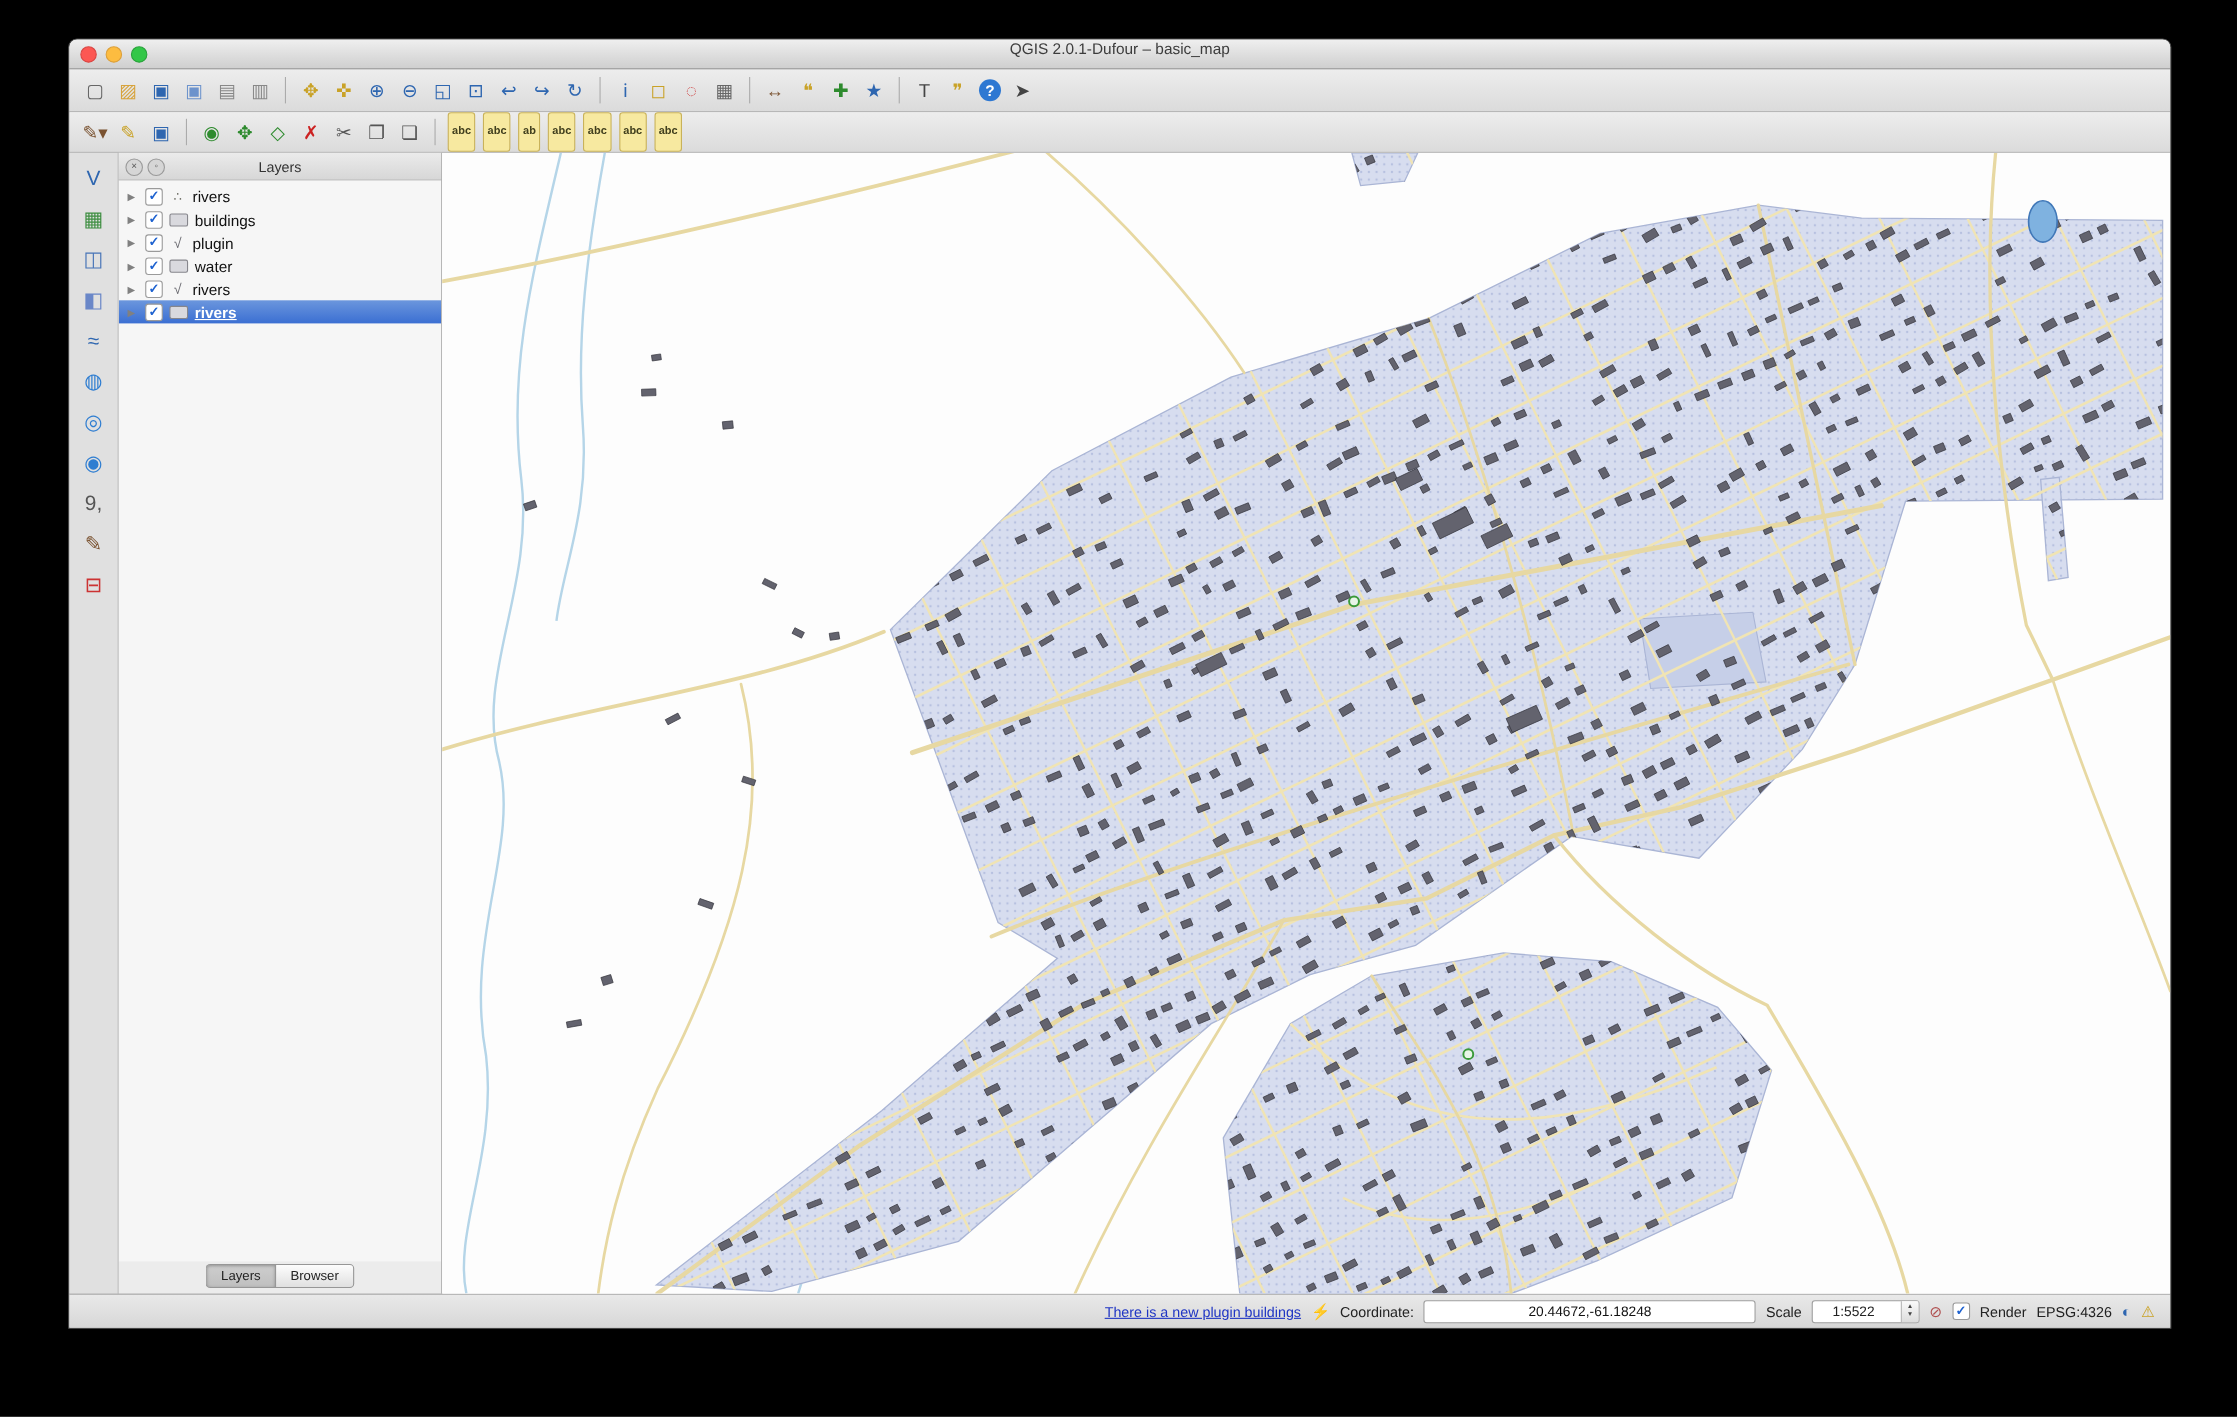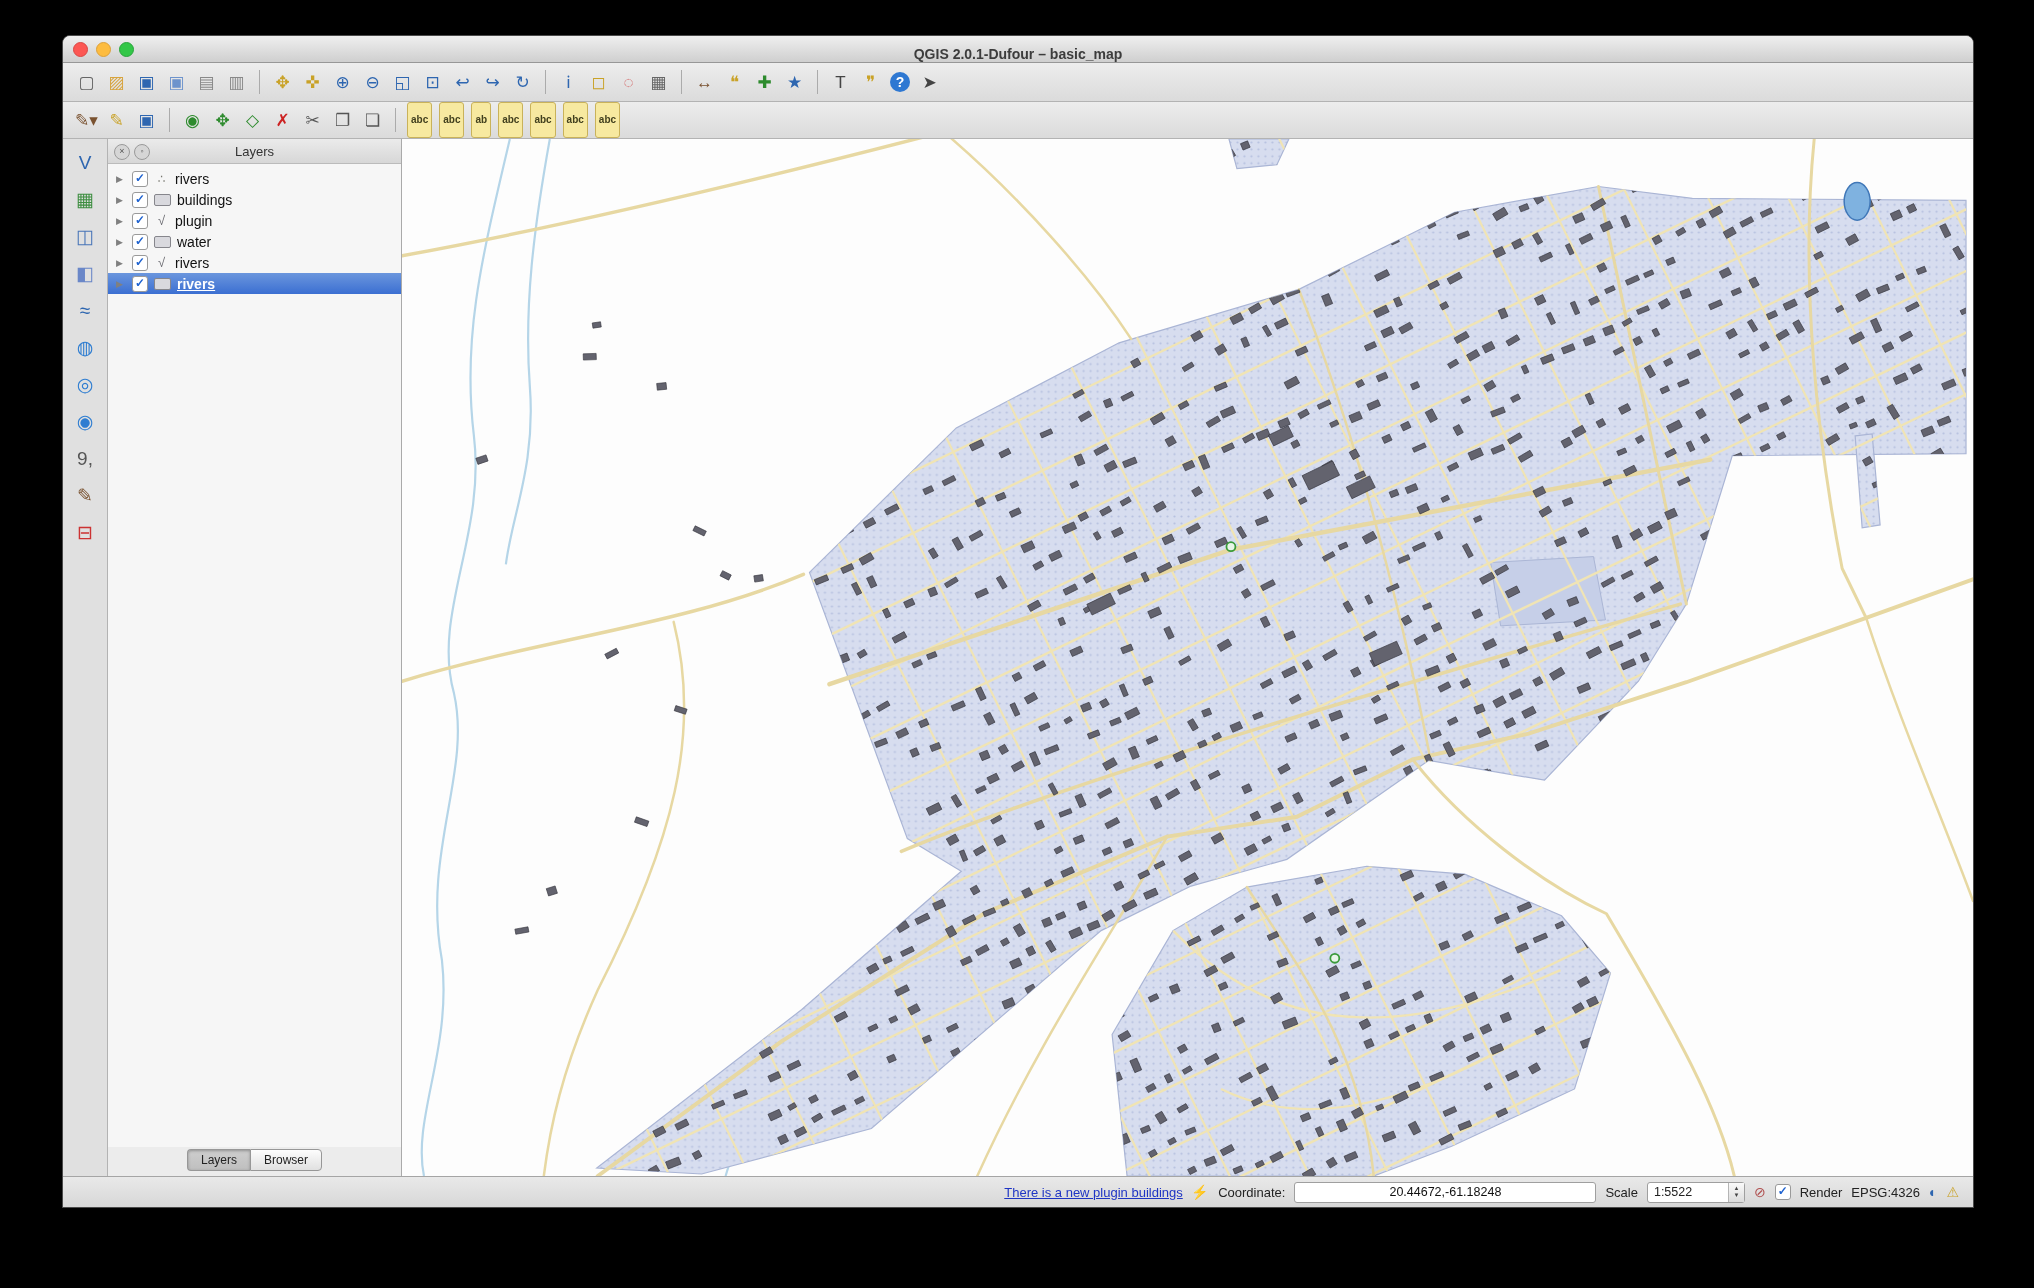--- a/index.html
+++ b/index.html
@@ -2,21 +2,21 @@
 <html><head>
 <meta charset="utf-8">
 <style>
   html,body{margin:0;padding:0;}
   body{width:2034px;height:1288px;background:#000;font-family:"Liberation Sans",sans-serif;position:relative;overflow:hidden;}
   .window{position:absolute;left:62px;top:35px;width:1910px;height:1171px;background:#e3e3e3;
           border-radius:8px 8px 0 0;border:1px solid #4a4a4a;box-shadow:0 25px 70px rgba(0,0,0,.7);
           display:flex;flex-direction:column;overflow:hidden;}
   
   .titlebar{height:26px;background:linear-gradient(#efefef,#cfcfcf);border-bottom:1px solid #979797;
-            position:relative;display:flex;align-items:flex-end;justify-content:center;flex:0 0 auto;font-weight:bold;}
+            position:relative;display:flex;align-items:flex-start;justify-content:center;flex:0 0 auto;}
   .traffic{position:absolute;left:10px;top:6px;display:flex;gap:8px;}
   .light{width:13px;height:13px;border-radius:50%;}
   .light.red{background:#fc5753;border:1px solid #d94744;}
   .light.yellow{background:#fdbc40;border:1px solid #dca03a;}
   .light.green{background:#33c748;border:1px solid #2aa33c;}
   .title{font-size:14px;color:#3c3c3c;}
   
   .toolbar{background:linear-gradient(#ededed,#dbdbdb);border-bottom:1px solid #b3b3b3;
            display:flex;align-items:center;padding:0 10px;gap:3px;flex:0 0 auto;}
   .toolbar.row1{height:38px;}
@@ -61,21 +61,21 @@
   
   .statusbar{height:30px;background:linear-gradient(#e9e9e9,#d7d7d7);border-top:1px solid #a5a5a5;
              display:flex;align-items:center;font-size:13px;color:#222;padding:0 14px;gap:9px;flex:0 0 auto;}
   .sb-spacer{flex:1;}
   .sb-link{color:#1f35c4;text-decoration:underline;}
   .sb-icon{font-size:14px;line-height:1;}
   .sb-field{width:300px;height:19px;background:#fff;border:1px solid #9f9f9f;border-radius:3px;
             display:flex;align-items:center;justify-content:center;font-size:12.5px;color:#111;}
   .sb-combo{width:96px;height:19px;background:#fff;border:1px solid #9f9f9f;border-radius:3px;
             display:flex;align-items:center;}
-  .sb-combo .val{flex:1;padding-left:6px;font-size:12.5px;}
+  .sb-combo .val{flex:1;padding-left:18px;font-size:12.5px;}
   .sb-stepper{width:15px;height:100%;border-left:1px solid #b5b5b5;background:linear-gradient(#fafafa,#dcdcdc);
               display:flex;flex-direction:column;align-items:center;justify-content:center;font-size:6px;color:#444;line-height:1.1;}
 </style>
 </head>
 <body>
 
 <div class="window">
 
   <div class="titlebar">
     <div class="traffic">

